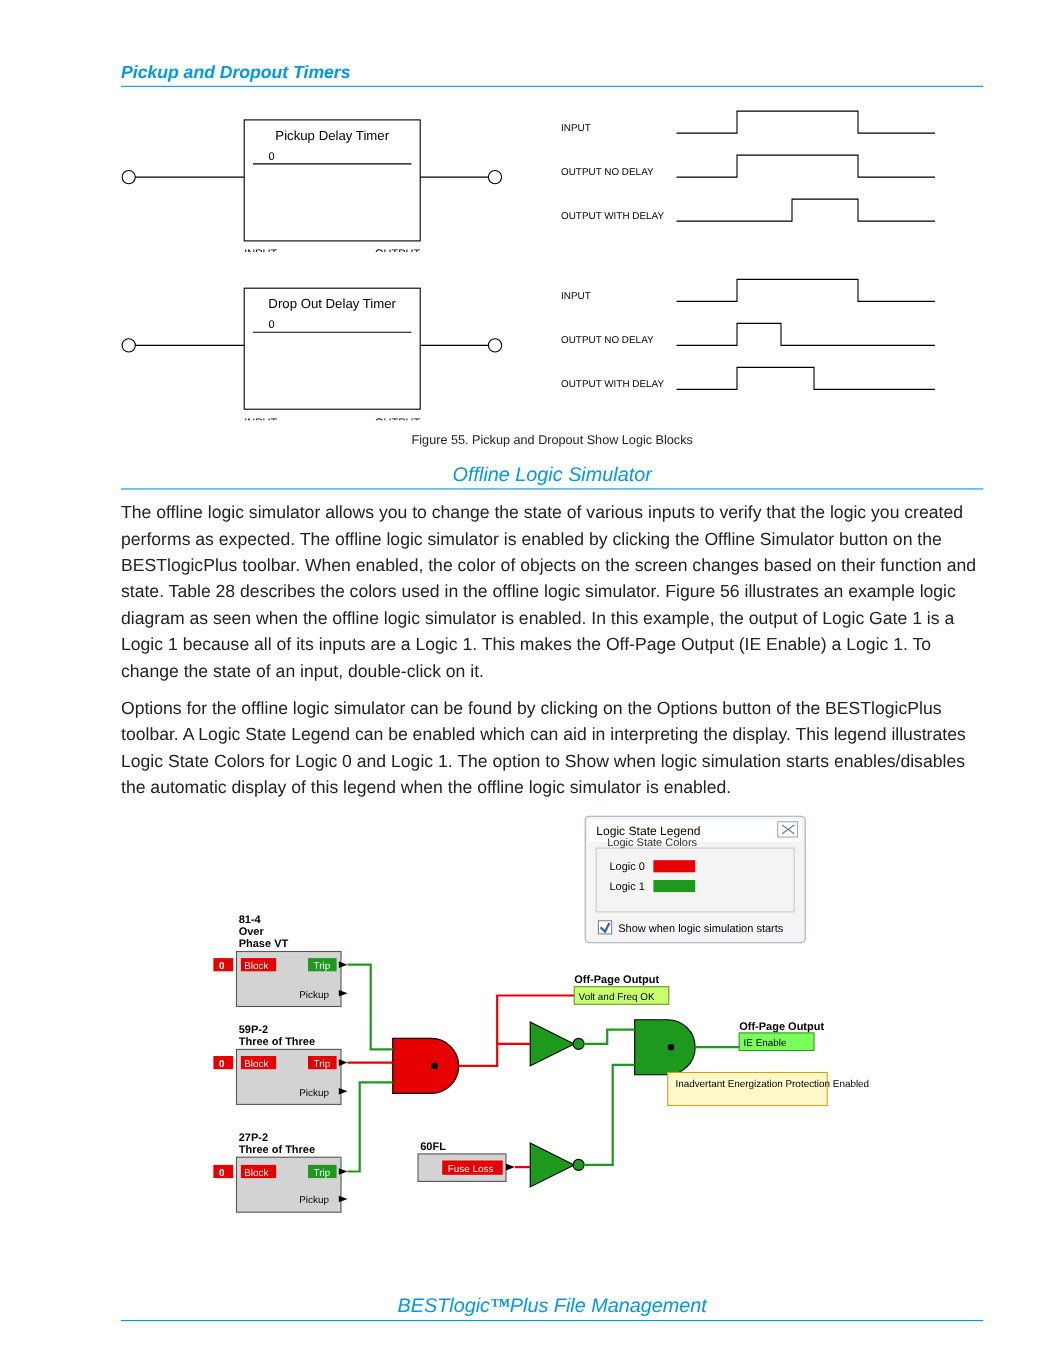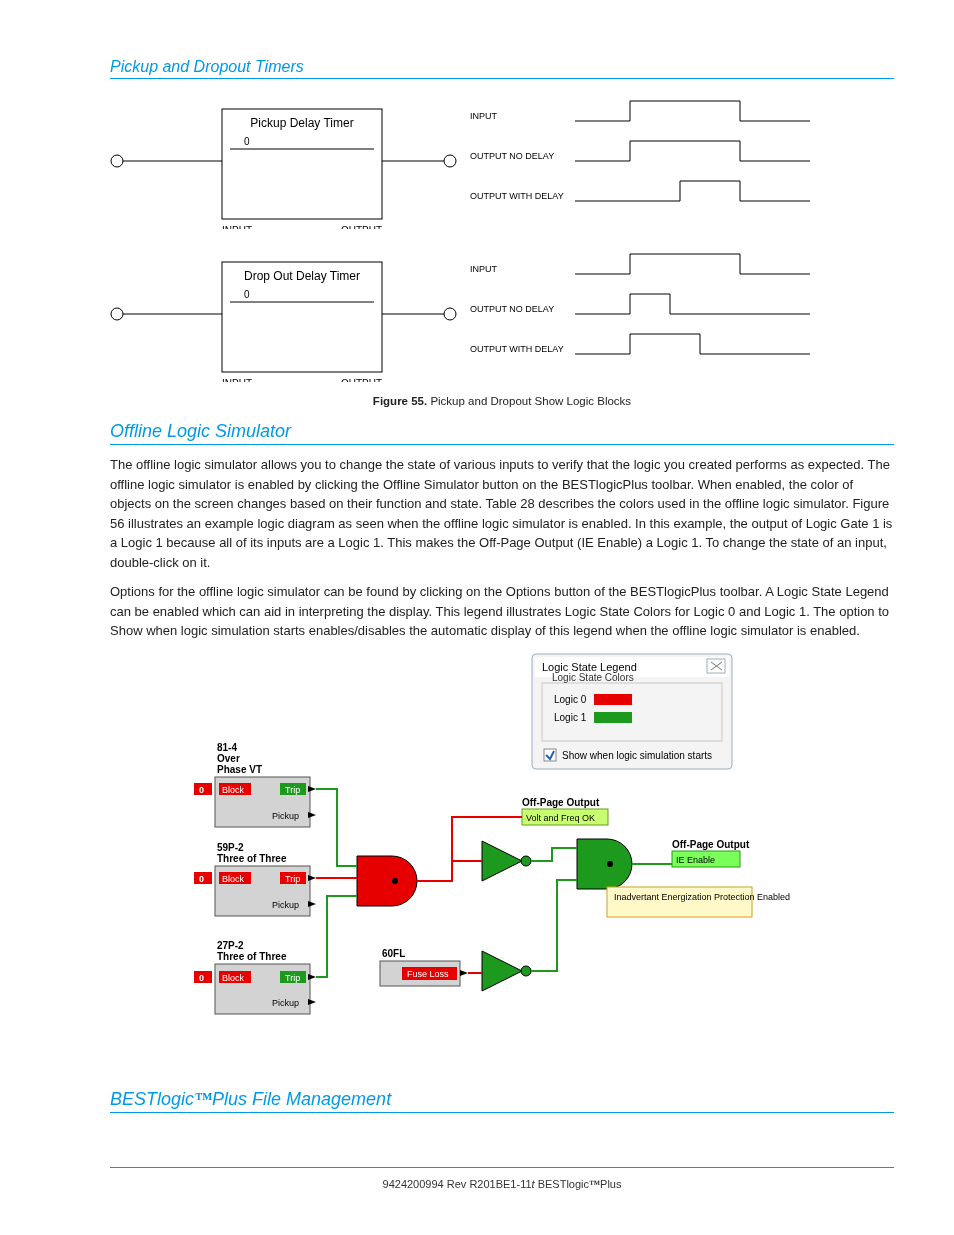--- a/index.html
+++ b/index.html
@@ -18,47 +18,49 @@
   }
   .h2 {
     color: #0099e6;
     font-size: 18px;
     font-style: italic;
     font-weight: normal;
     margin: 8px 0 4px 0;
     border-bottom: 1px solid #0099e6;
     padding-bottom: 2px;
     font-family: Arial, sans-serif;
+    text-align: center;
   }
   .h3 {
     color: #0099e6;
     font-size: 16px;
     font-style: italic;
-    font-weight: normal;
+    font-weight: bold;
     margin: 18px 0 4px 0;
     border-bottom: 1px solid #0099e6;
     padding-bottom: 2px;
     font-family: Arial, sans-serif;
   }
   .figrow {
     display: flex;
+    gap: 40px;
     margin: 10px 0 10px 0;
   }
   .svgcell { flex: 0 0 auto; }
   p.body {
     margin: 10px 0;
     line-height: 1.5;
-    font-size: 13px;
+    font-size: 16px;
   }
   .caption {
     text-align: center;
     font-size: 11.5px;
     margin: 4px 0 14px 0;
   }
-  .caption .figtitle { font-weight: bold; }
+  .caption .figtitle { font-weight: normal; }
   .footer {
     border-top: 1px solid #0099e6;
     margin-top: 20px;
     padding-top: 10px;
     font-size: 11px;
     color: #333;
     display: flex;
     justify-content: center;
   }
   svg text { font-family: Arial, sans-serif; }

